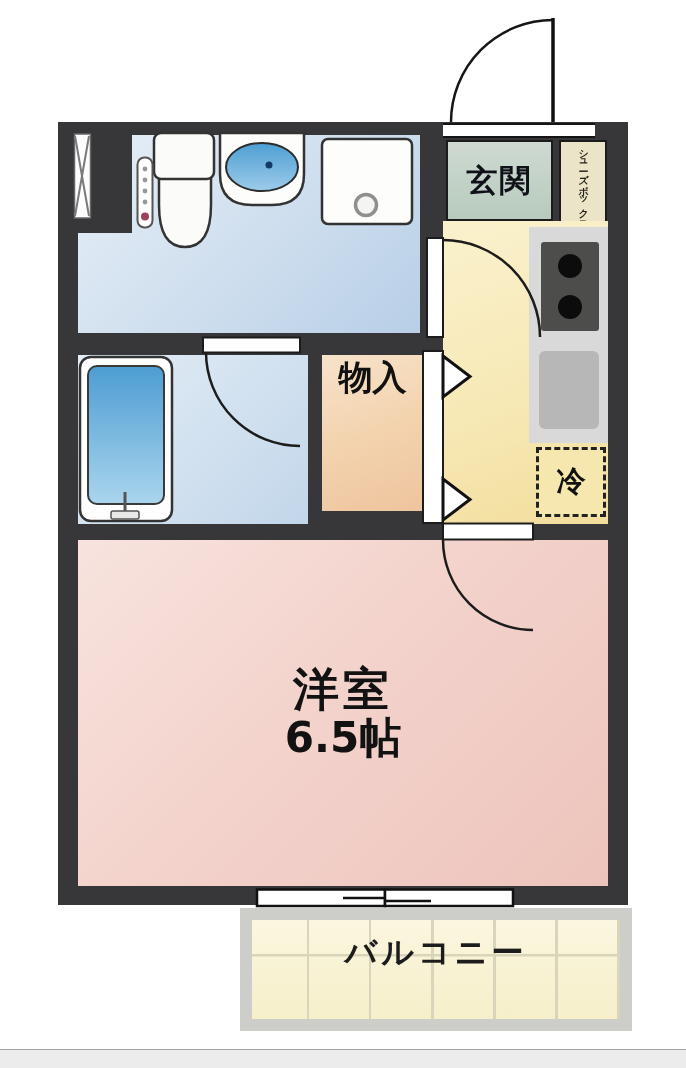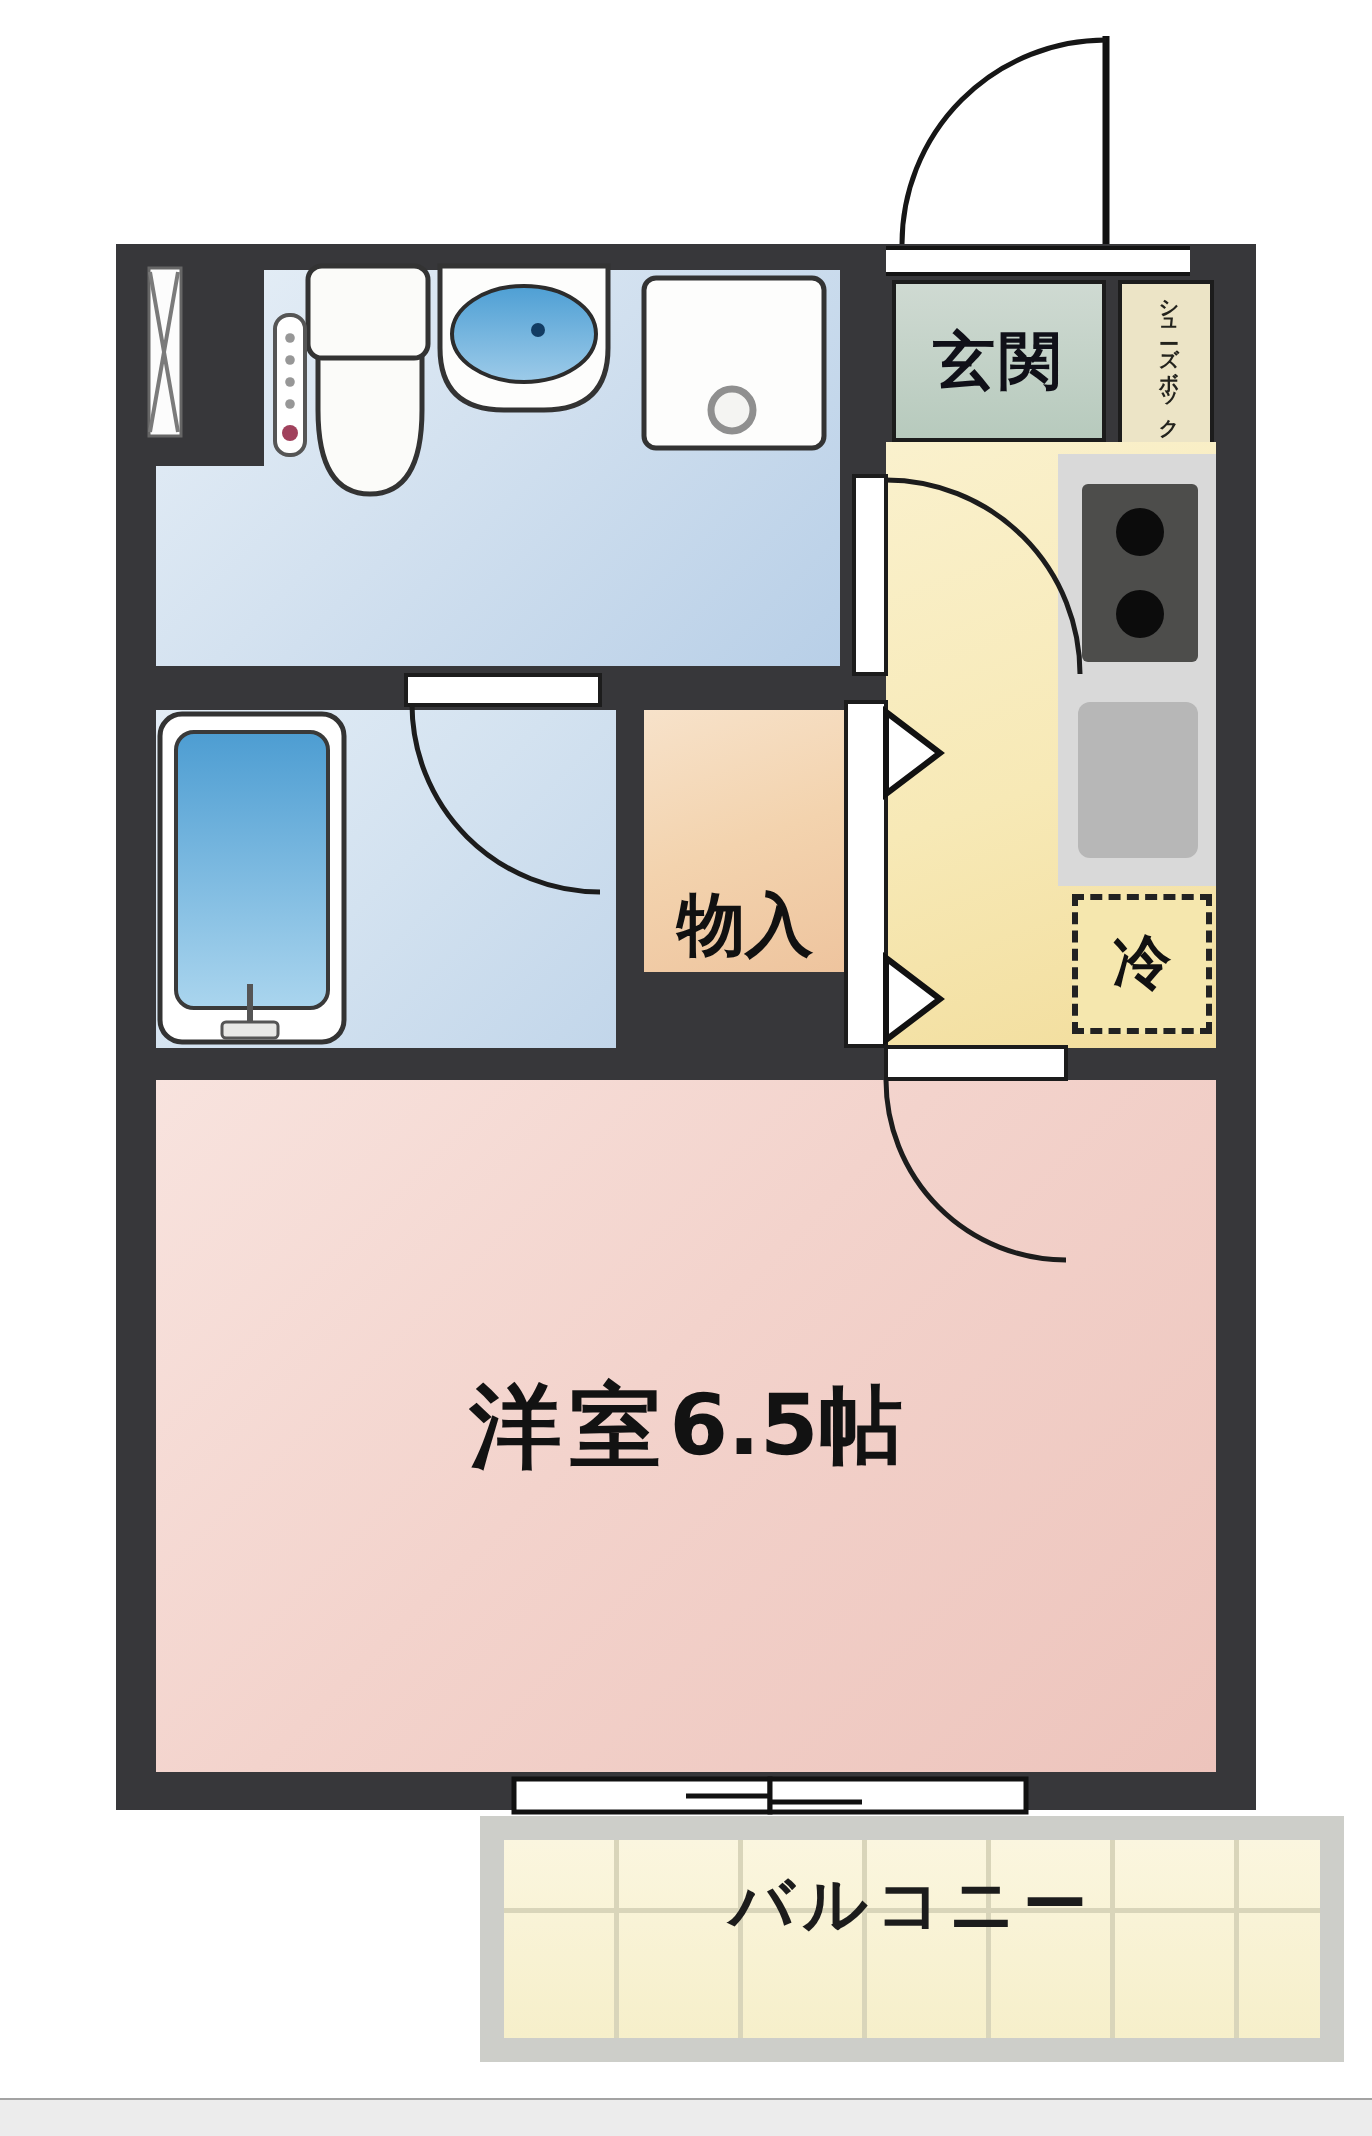--- a/index.html
+++ b/index.html
@@ -24,30 +24,30 @@
   .kitchen{left:443px;top:221px;width:165px;height:303px;
     background:linear-gradient(160deg,#faf1cd 0%,#f7e9b6 55%,#f2dd9c 100%);}
   .counter{left:529px;top:227px;width:79px;height:216px;background:#d9d9d9;}
   .stove{left:541px;top:242px;width:58px;height:89px;background:#4d4d4b;border-radius:3px;}
   .ksink{left:539px;top:351px;width:60px;height:78px;background:#b7b7b7;border-radius:6px;}
   .fridge{left:536px;top:447px;width:70px;height:70px;box-sizing:border-box;
     background:#f5e7ae;border:3px dashed #222;display:flex;align-items:center;justify-content:center;}
   .fridge-label{font-size:29px;font-weight:bold;color:#111;}
   .bath{left:78px;top:355px;width:230px;height:169px;
     background:linear-gradient(135deg,#e3edf6 0%,#d3e2f0 50%,#c2d6ea 100%);}
-  .monoire{left:322px;top:355px;width:101px;height:131px;
+  .monoire{left:322px;top:355px;width:101px;height:156px;
     background:linear-gradient(160deg,#f7e2ca 0%,#f3d3ae 50%,#eec49e 100%);
-    display:flex;align-items:flex-end;justify-content:center;}
+    display:flex;align-items:flex-start;justify-content:center;}
   .monoire-label{font-size:34px;font-weight:bold;color:#111;}
   .yoshitsu{left:78px;top:540px;width:530px;height:346px;
     background:linear-gradient(135deg,#f8e3de 0%,#f3d3cc 45%,#edc4bc 100%);
-    display:flex;flex-direction:row;align-items:center;justify-content:center;}
+    display:flex;flex-direction:column;align-items:center;justify-content:center;}
   .room-label{font-size:46px;font-weight:bold;color:#121212;letter-spacing:4px;line-height:1.1;}
   .room-size{font-size:42px;font-weight:bold;color:#121212;line-height:1.15;text-align:right;}
-  .balcony{left:240px;top:908px;width:432px;height:123px;box-sizing:border-box;
+  .balcony{left:240px;top:908px;width:392px;height:123px;box-sizing:border-box;
     border:12px solid #cdcec9;
     background:
       linear-gradient(#d9d5ba,#d9d5ba) 0 34px / 100% 2.5px no-repeat,
       repeating-linear-gradient(90deg,rgba(0,0,0,0) 0 55px,#d9d5ba 55px 57.5px,rgba(0,0,0,0) 57.5px 62px),
       linear-gradient(180deg,#fbf6df 0%,#f6efca 100%);
     display:flex;justify-content:center;align-items:flex-start;}
   .balcony-label{margin-top:11px;font-size:32px;font-weight:bold;color:#1c1c1c;letter-spacing:4px;}
   .bottom-bar{left:0;top:1049px;width:686px;height:19px;background:#ececec;
     border-top:1.5px solid #a3a3a3;box-sizing:border-box;}
   svg.overlay{position:absolute;left:0;top:0;pointer-events:none;}

